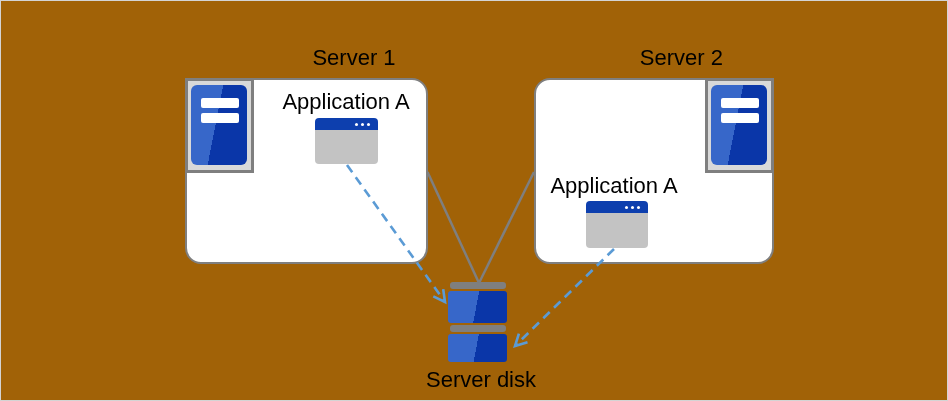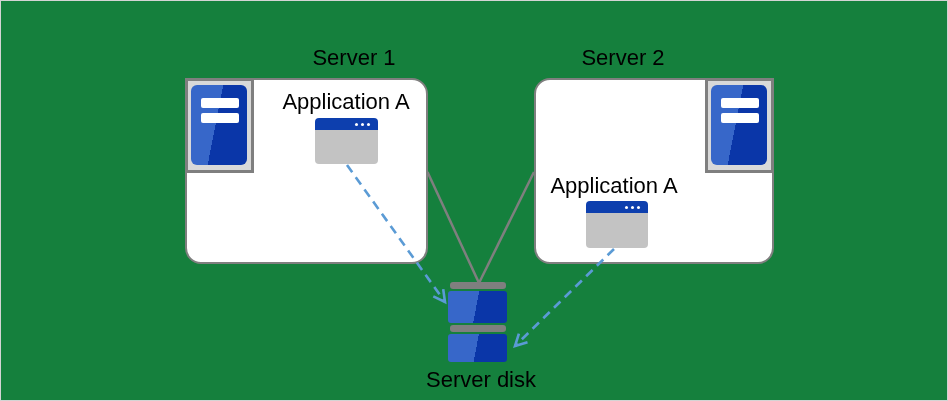--- a/index.html
+++ b/index.html
@@ -1,17 +1,17 @@
 <!DOCTYPE html>
 <html style="--canvas-border: #d4d4d4; --box-border: #7f7f7f; --connector-line: #7f7f7f; --dashed-arrow: #5b9bd5; --icon-frame-fill: #d9d9d9; --icon-frame-border: #7f7f7f; --blue-light: #3767c9; --blue-dark: #0a36a8; --app-titlebar: #0d3fae; --app-body: #c3c3c3; --disk-cap: #7f7f7f; --text: #000000;"><head>
 <meta charset="utf-8">
 <style>
   html,body{margin:0;padding:0;background:#fff;}
   .canvas{
-    position:relative;width:946px;height:399px;background:#15803d;
+    position:relative;width:946px;height:399px;background:#a16207;
     border:1px solid var(--canvas-border,#d4d4d4);
     font-family:"Liberation Sans",sans-serif;color:var(--text,#000);
     overflow:hidden;
   }
   .abs{position:absolute;box-sizing:border-box;}
   .label{
     position:absolute;text-align:center;font-size:22px;line-height:24px;
     white-space:nowrap;z-index:5;
   }
   .server-box{
@@ -73,21 +73,21 @@
   <div class="abs app-icon" style="left:314px;top:117px;width:63px;height:46px;">
     <div class="app-titlebar">
       <div class="app-dot" style="right:20px;"></div>
       <div class="app-dot" style="right:14px;"></div>
       <div class="app-dot" style="right:8px;"></div>
     </div>
     <div class="app-body"></div>
   </div>
 
   <div class="abs server-box" style="left:533px;top:77px;width:240px;height:186px;"></div>
-  <div class="abs label" style="left:522px;top:45px;width:200px;">Server 2</div>
+  <div class="abs label" style="left:522px;top:45px;width:200px;text-align:right;">Server 2</div>
 
   <div class="abs icon-frame" style="left:704px;top:77px;width:69px;height:95px;">
     <div class="tower">
       <div class="tower-slot" style="top:13px;"></div>
       <div class="tower-slot" style="top:28px;"></div>
     </div>
   </div>
 
   <div class="abs label" style="left:513px;top:173px;width:200px;">Application A</div>
   <div class="abs app-icon" style="left:585px;top:200px;width:62px;height:47px;">

